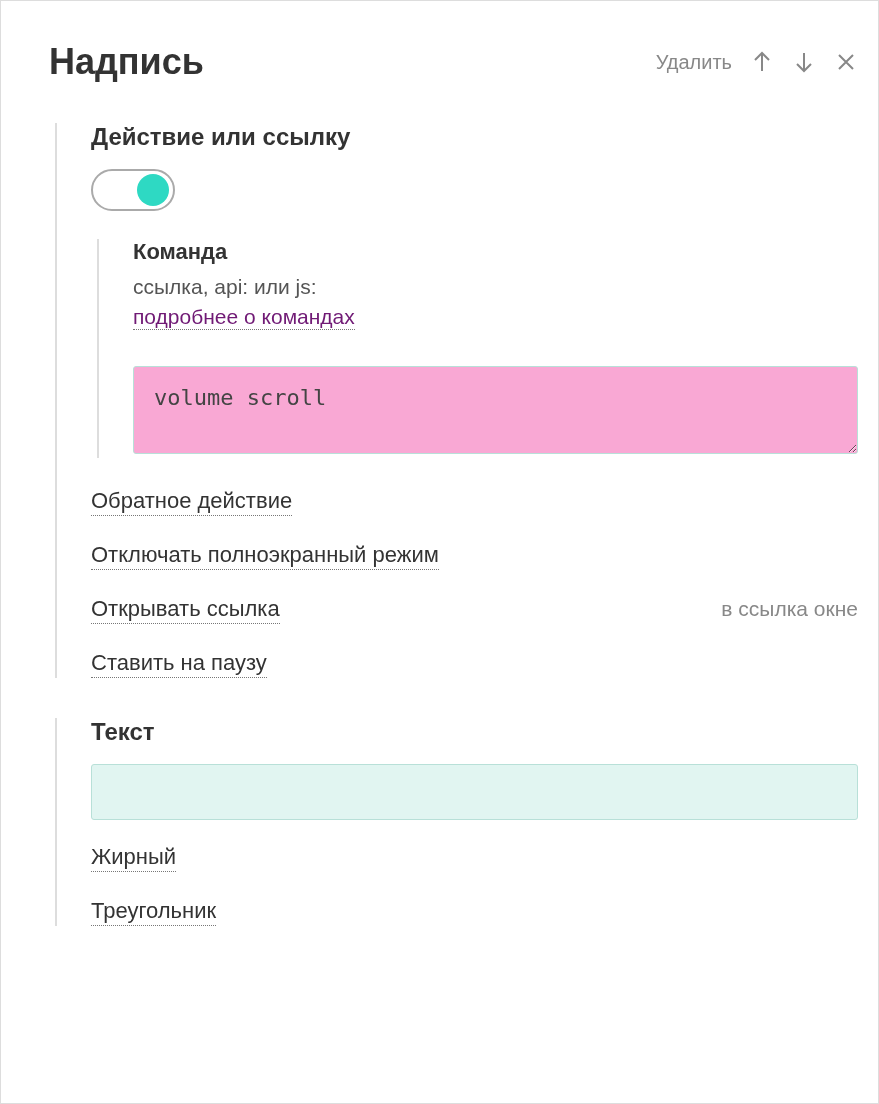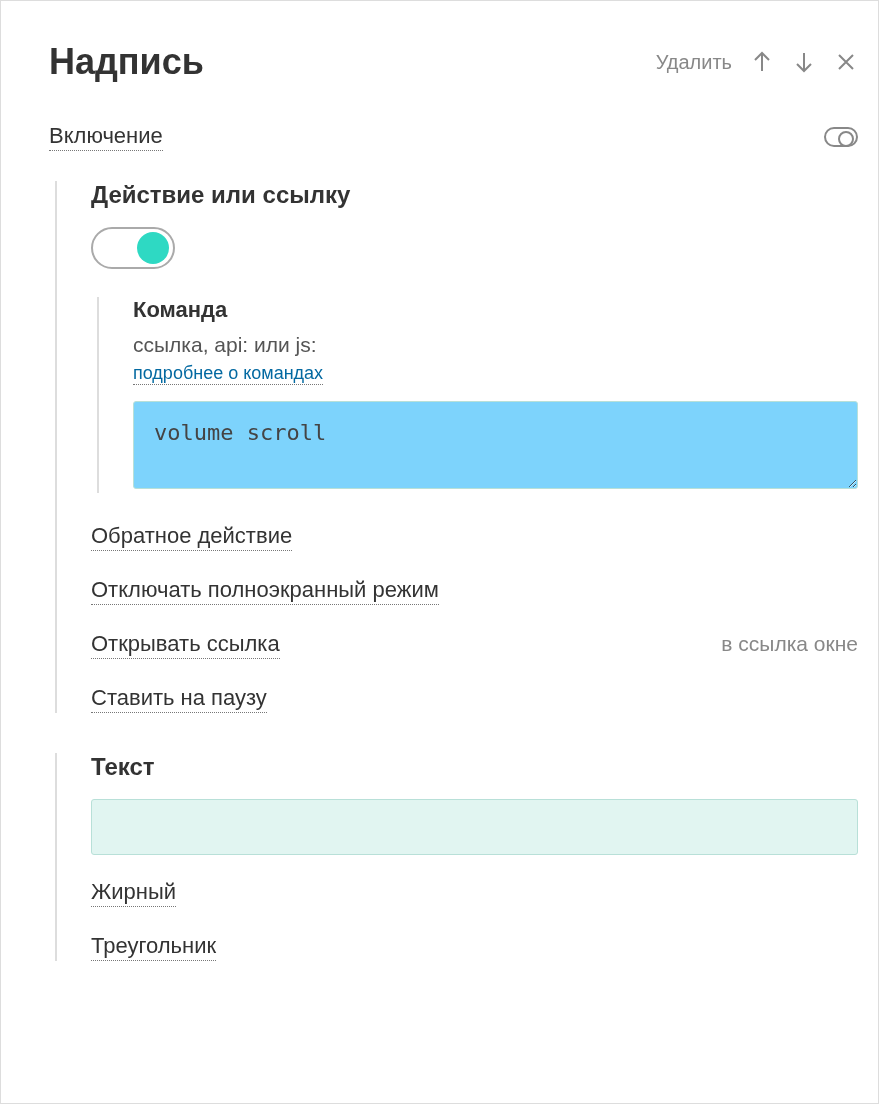--- a/index.html
+++ b/index.html
@@ -126,31 +126,31 @@
     font-weight: 700;
     color: #333;
     margin-bottom: 10px;
   }
   .hint-text {
     font-size: 21px;
     color: #555;
     margin-bottom: 6px;
   }
   .more-link {
-    font-size: 18px;
-    color: #0369a1;
+    font-size: 21px;
+    color: #701a75;
     border-bottom: 1px dotted #777;
     display: inline-block;
-    margin-bottom: 16px;
+    margin-bottom: 36px;
     cursor: pointer;
   }
   .code-area {
     width: 100%;
     min-height: 80px;
-    background: #7dd3fc;
+    background: #f9a8d4;
     border: 1px solid #b8e0d8;
     border-radius: 3px;
     padding: 18px 20px;
     font-family: "Menlo", "Consolas", monospace;
     font-size: 22px;
     color: #444;
     resize: both;
     outline: none;
   }
 
@@ -203,24 +203,20 @@
         </svg>
       </span>
       <span class="icon-btn">
         <svg width="20" height="20" viewBox="0 0 20 20" fill="none" stroke-width="2">
           <path d="M3 3 L17 17 M17 3 L3 17"></path>
         </svg>
       </span>
     </div>
   </div>
 
-  <div class="row">
-    <span class="dotted-link">Включение</span>
-    <span class="toggle-small"></span>
-  </div>
 
   <div class="indent-block">
     <div class="section-heading">Действие или ссылку</div>
     <div class="toggle-big"></div>
 
     <div class="sub-indent">
       <div class="sub-heading">Команда</div>
       <div class="hint-text">ссылка, api: или js:</div>
       <span class="more-link">подробнее о командах</span>
       <textarea class="code-area" style="">volume scroll</textarea>

